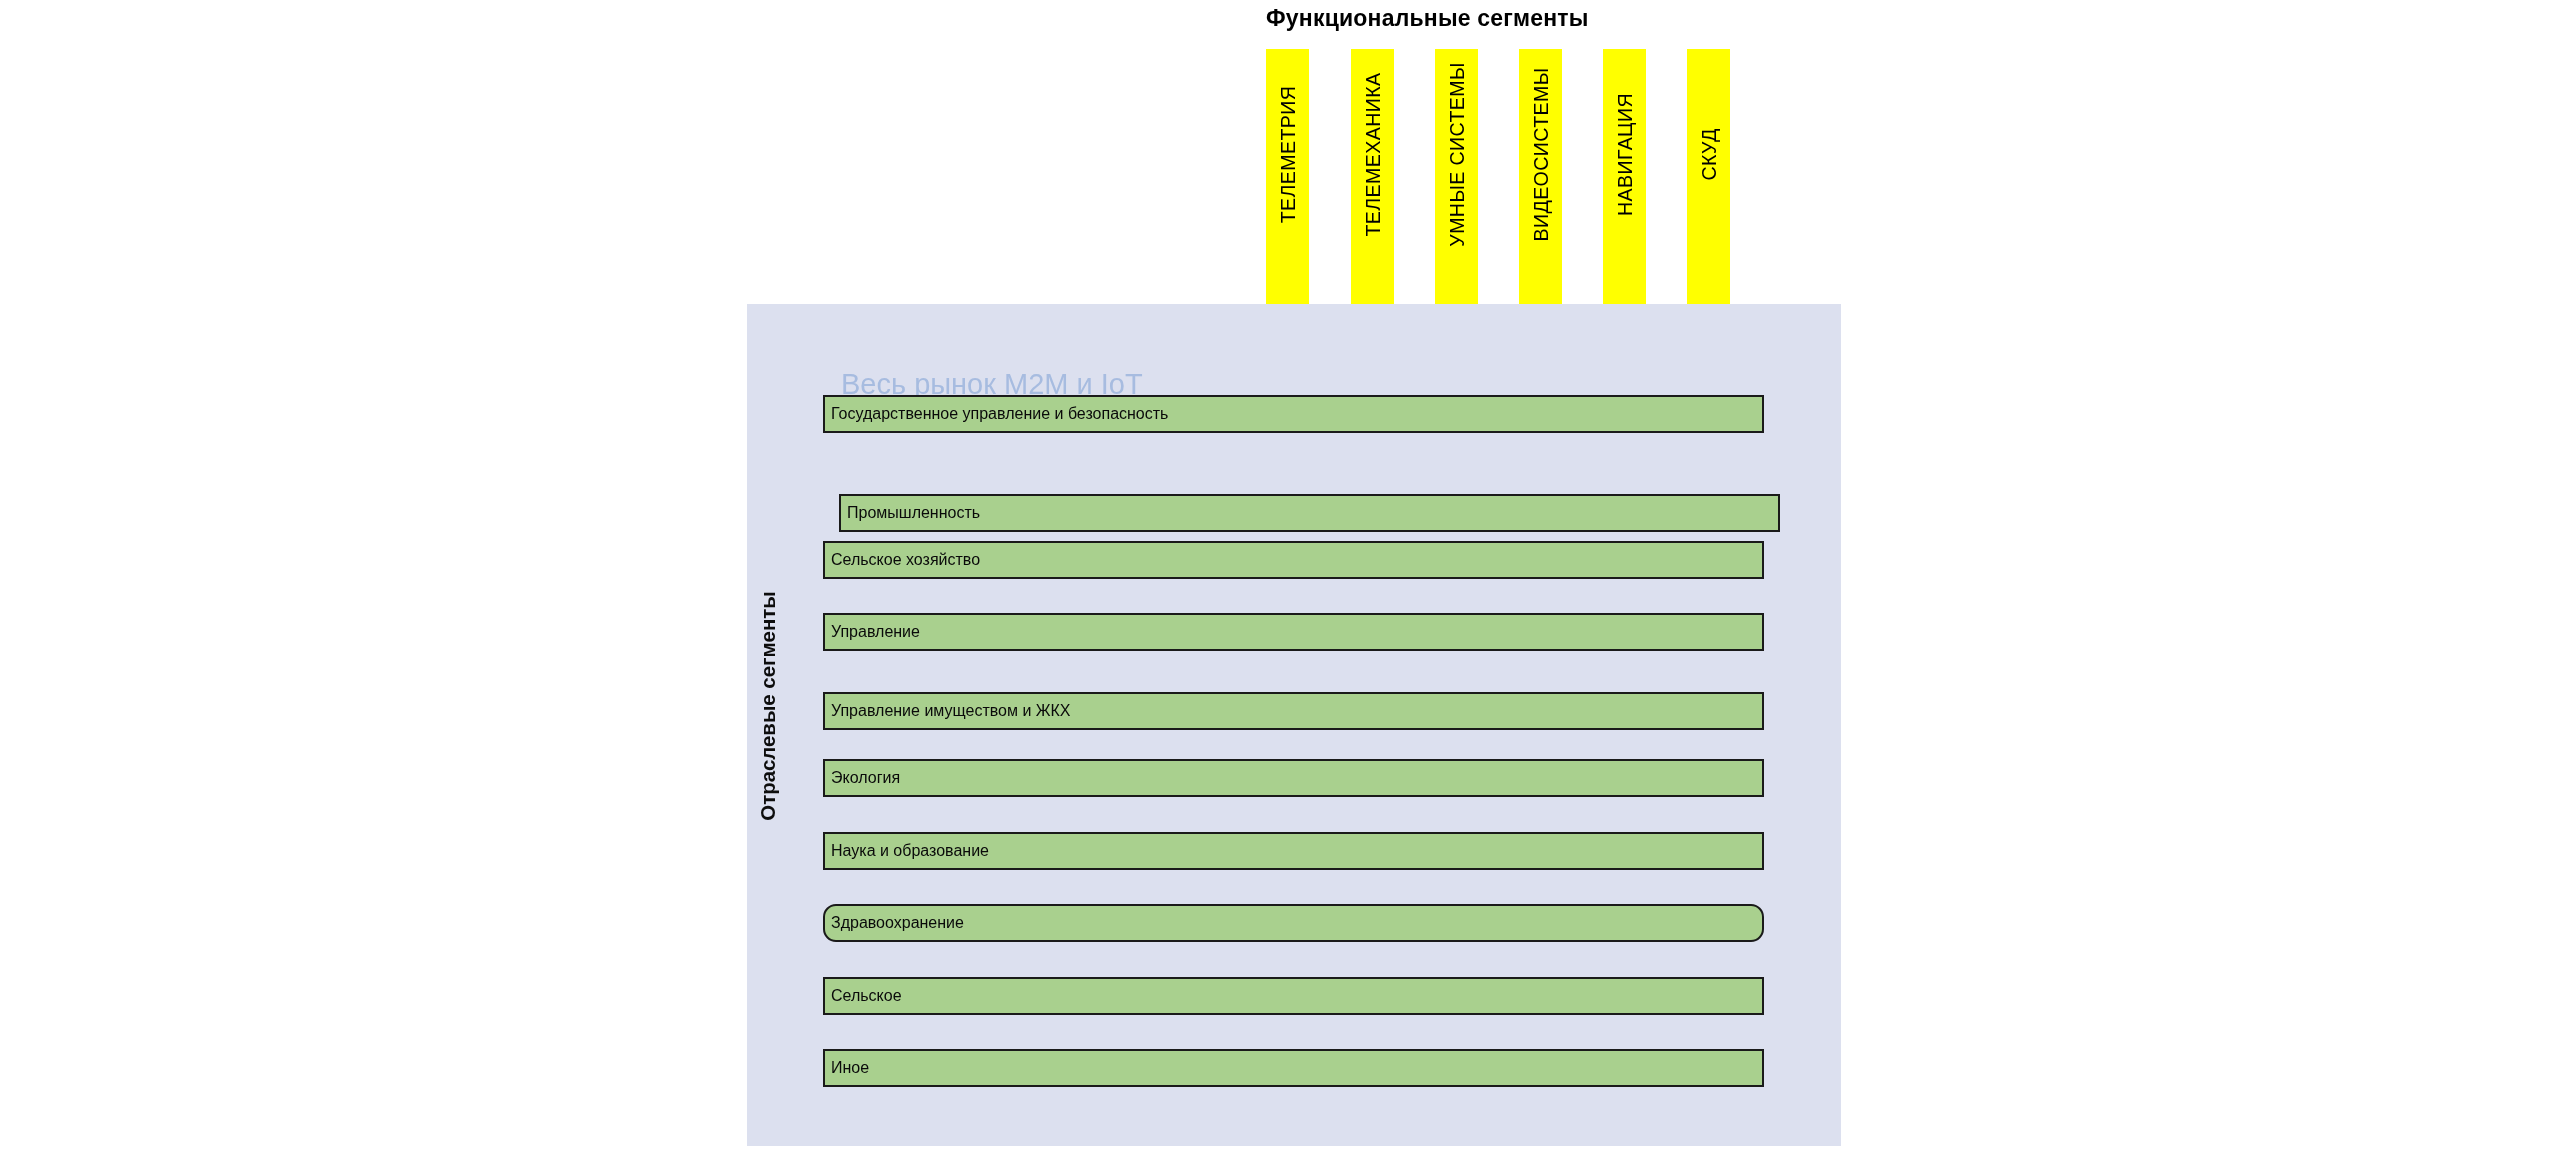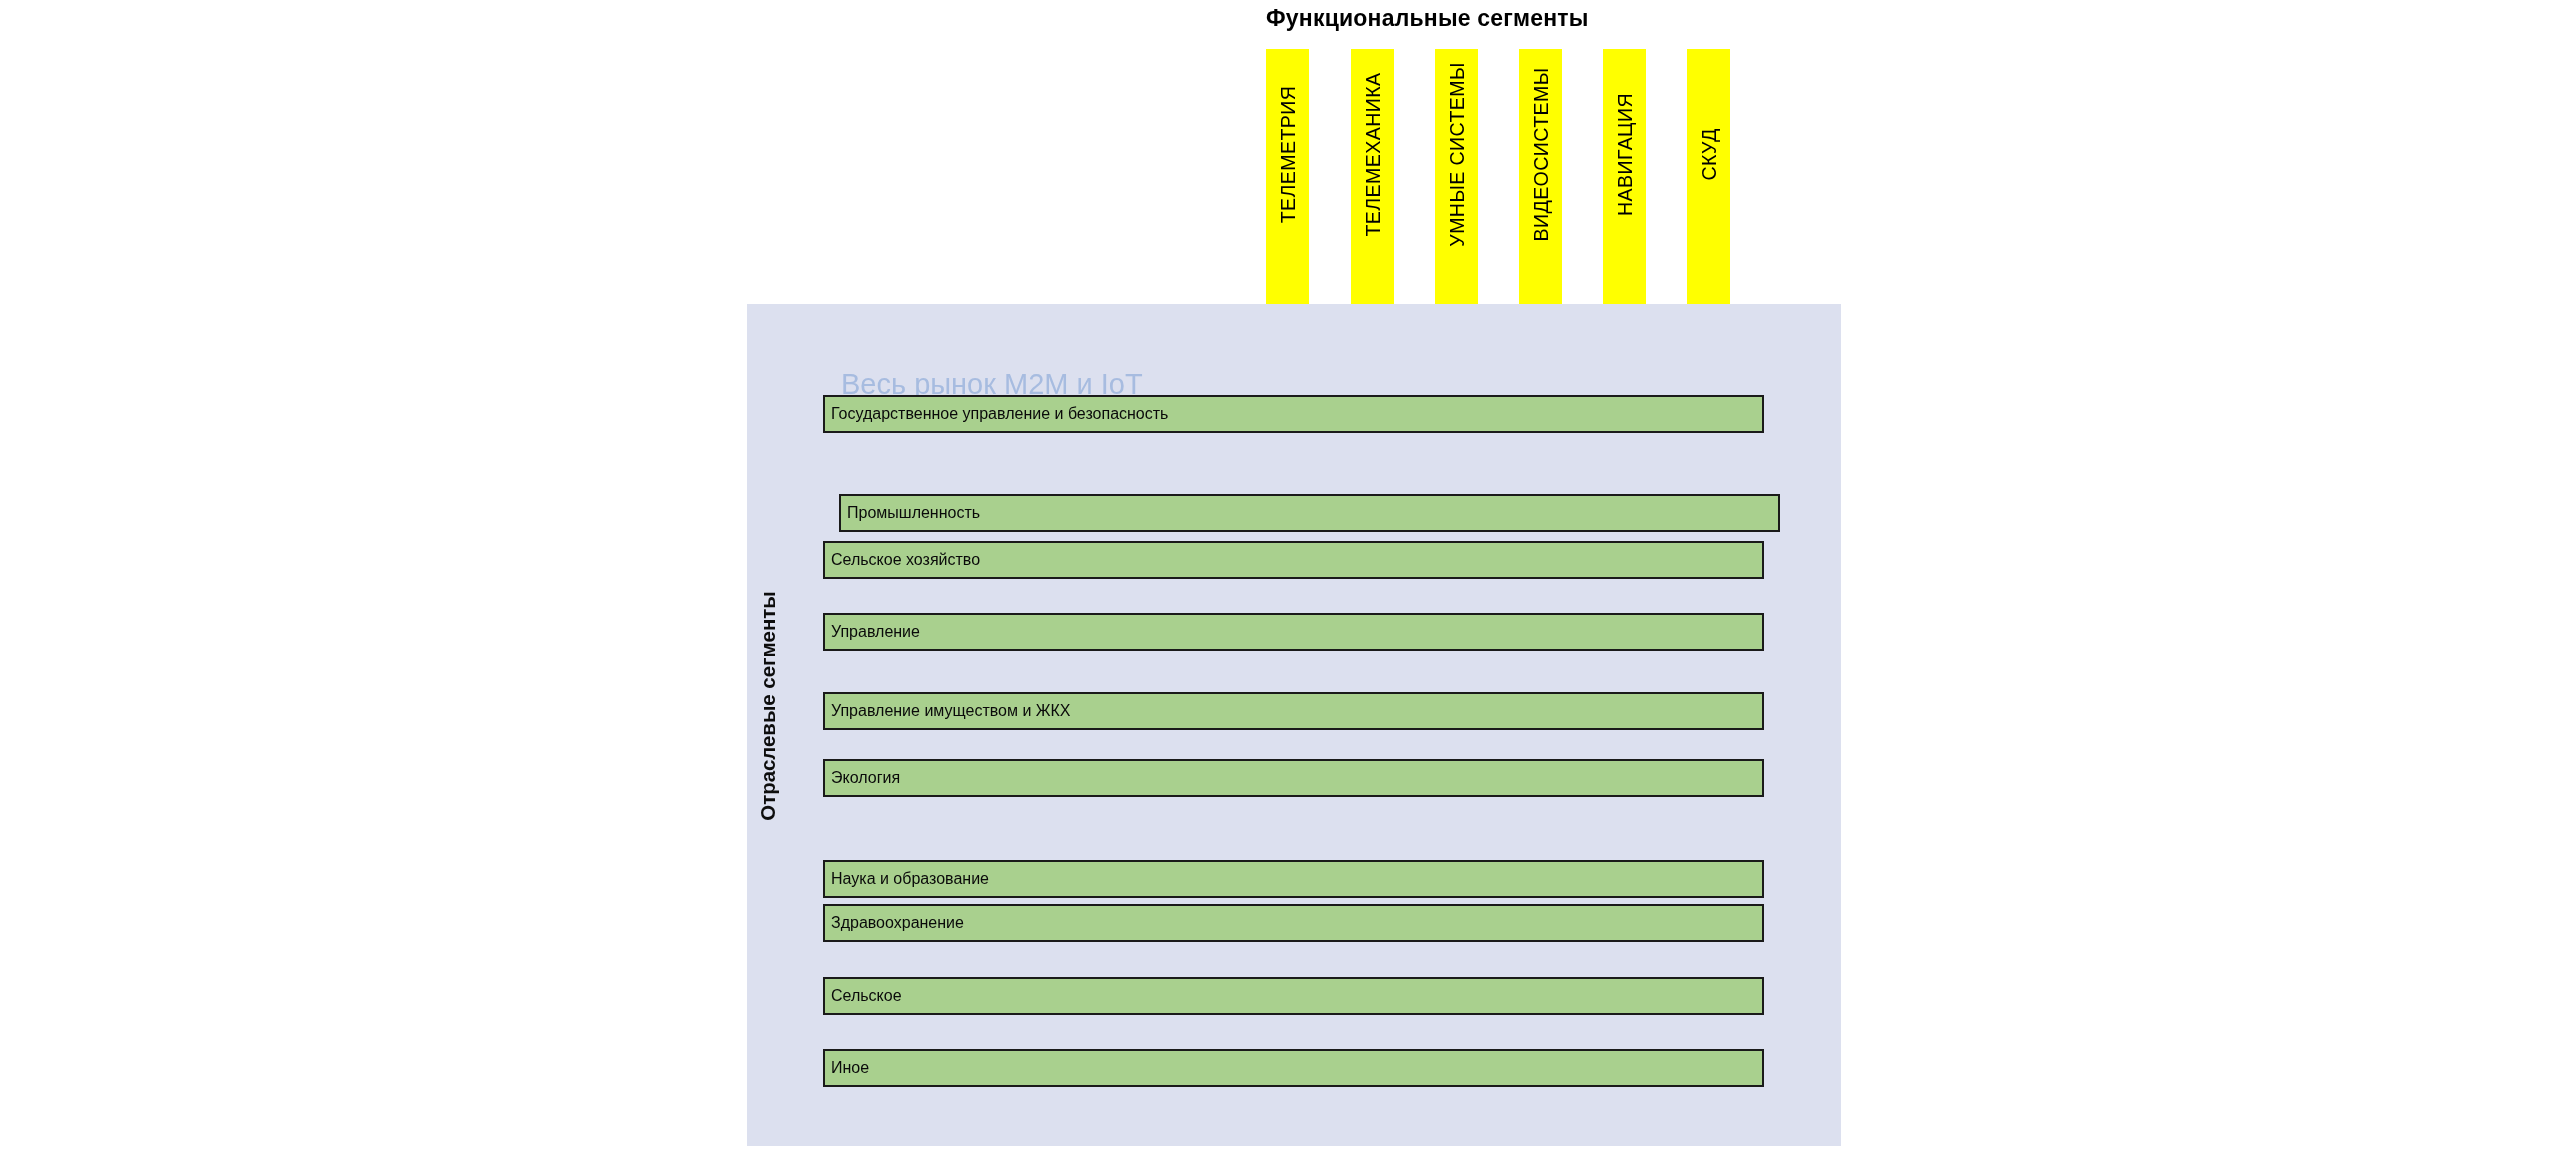--- a/index.html
+++ b/index.html
@@ -163,24 +163,24 @@
     </div>
     <div class="row-band" style="top: 613px;">
       <div class="row-label">Управление</div>
     </div>
     <div class="row-band" style="top: 660px; margin-top: 32px;">
       <div class="row-label">Управление имуществом и ЖКХ</div>
     </div>
     <div class="row-band" style="top: 759px;">
       <div class="row-label">Экология</div>
     </div>
-    <div class="row-band" style="top: 832px; margin-top: 28px;">
+    <div class="row-band" style="top: 832px;">
       <div class="row-label">Наука и образование</div>
     </div>
-    <div class="row-band" style="top: 904px;">
+    <div class="row-band" style="top: 904px; border-radius: 13px;">
       <div class="row-label">Здравоохранение</div>
     </div>
     <div class="row-band" style="top: 977px;">
       <div class="row-label">Сельское</div>
     </div>
     <div class="row-band" style="top: 1049px;">
       <div class="row-label">Иное</div>
     </div>
   </div>
 

